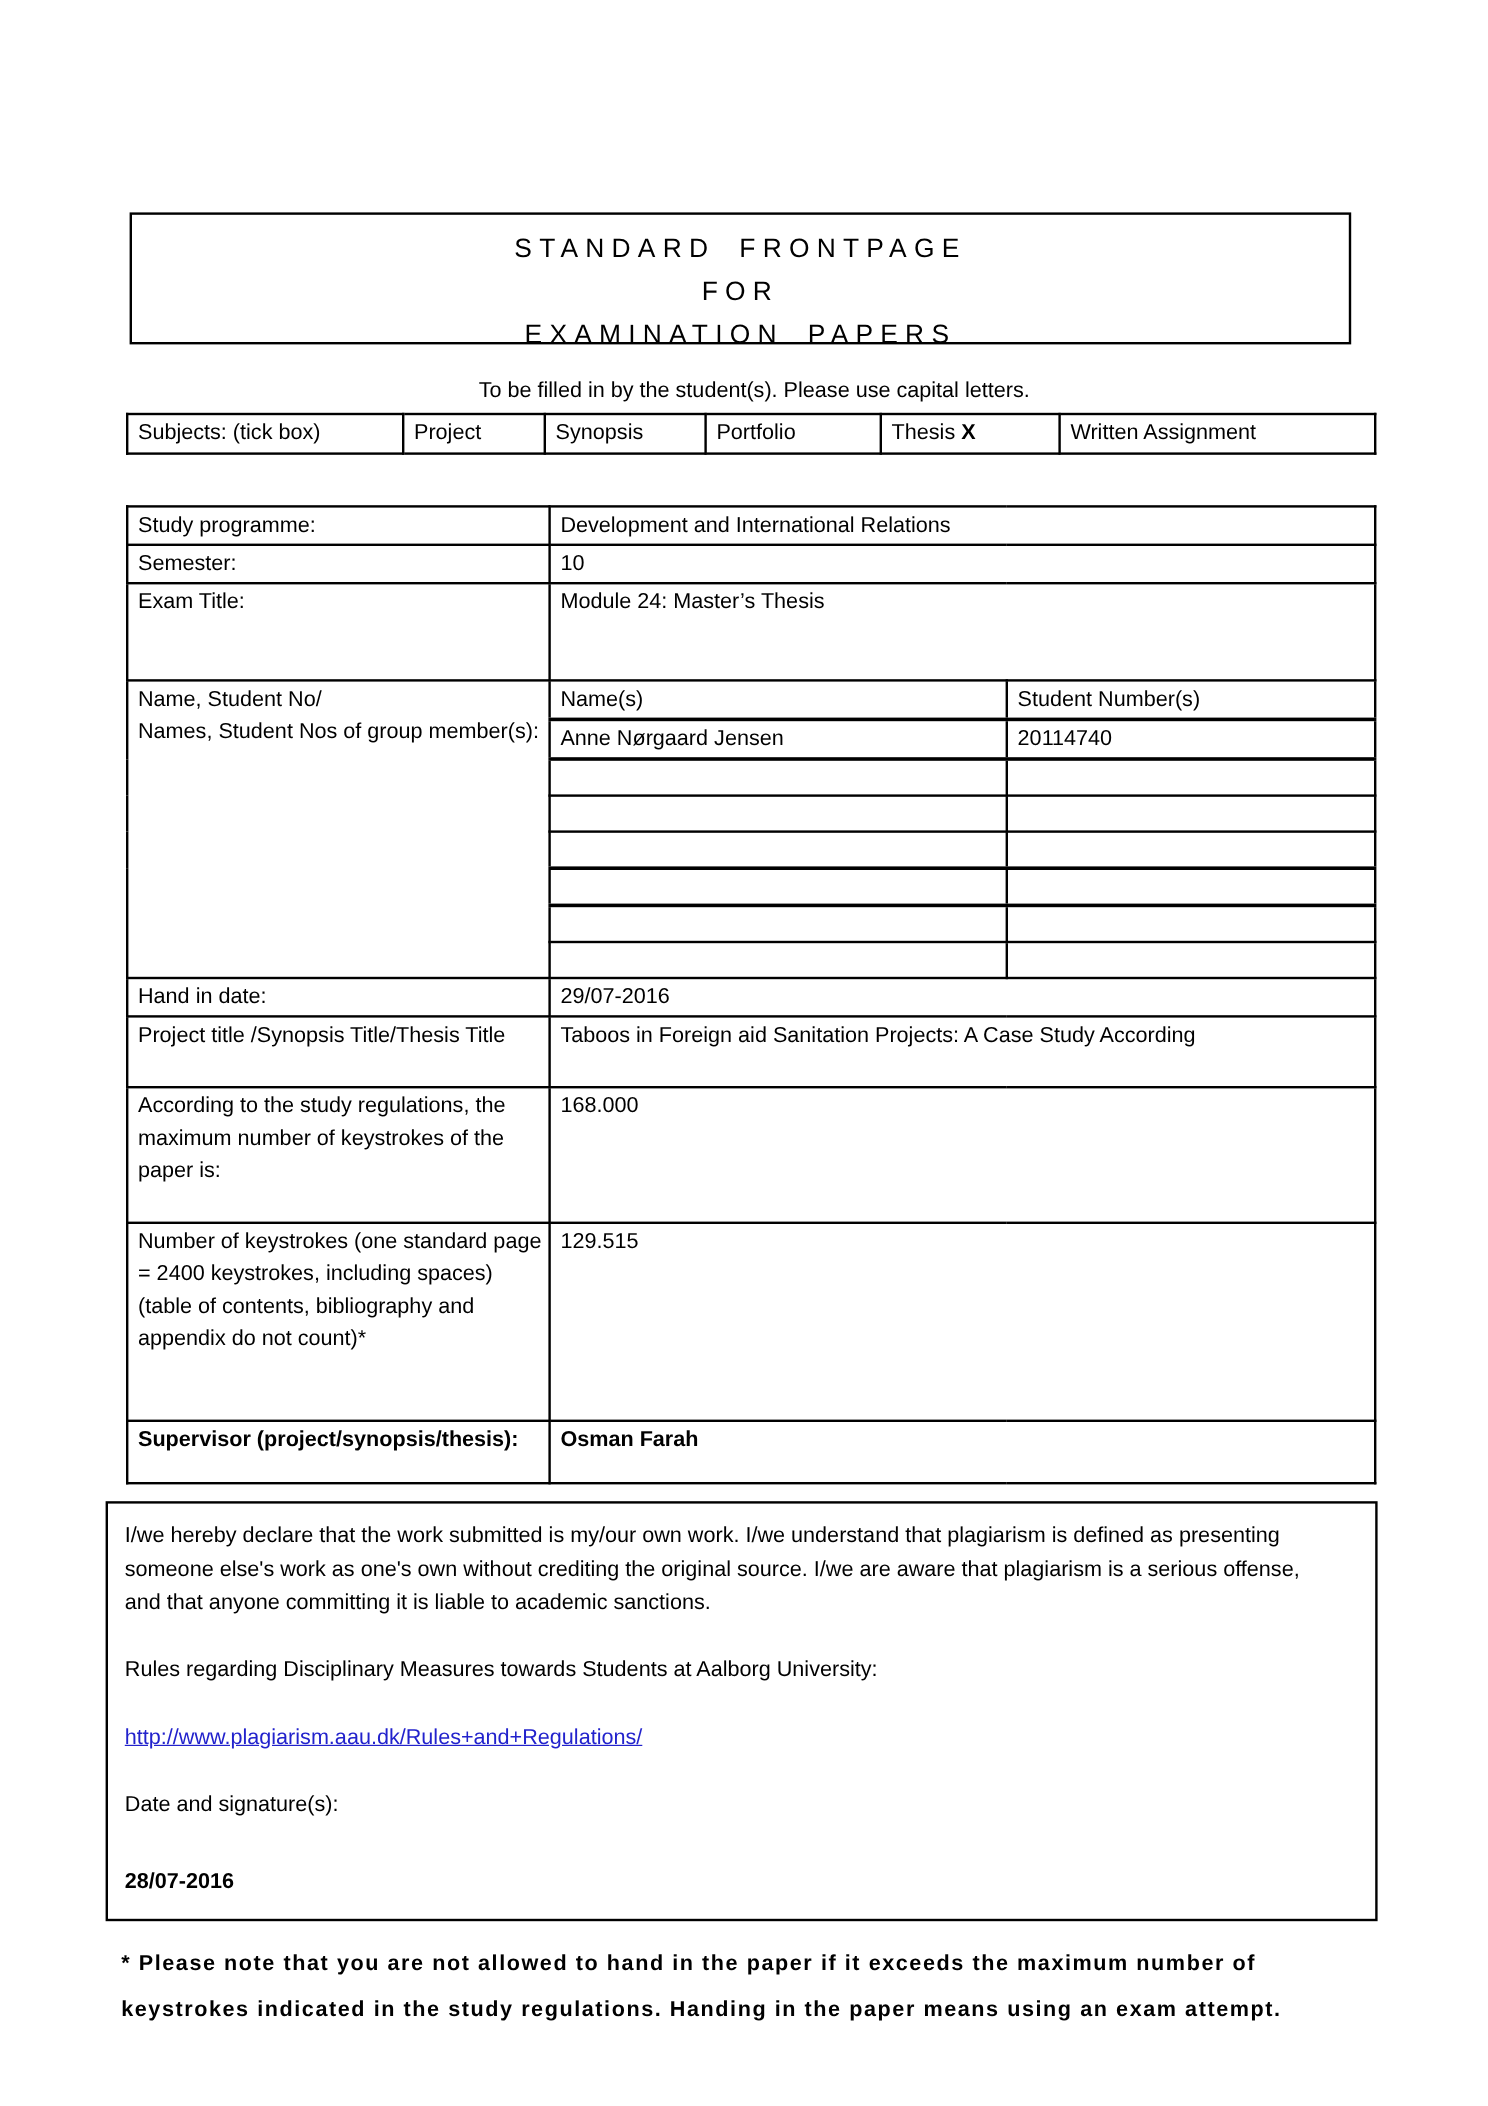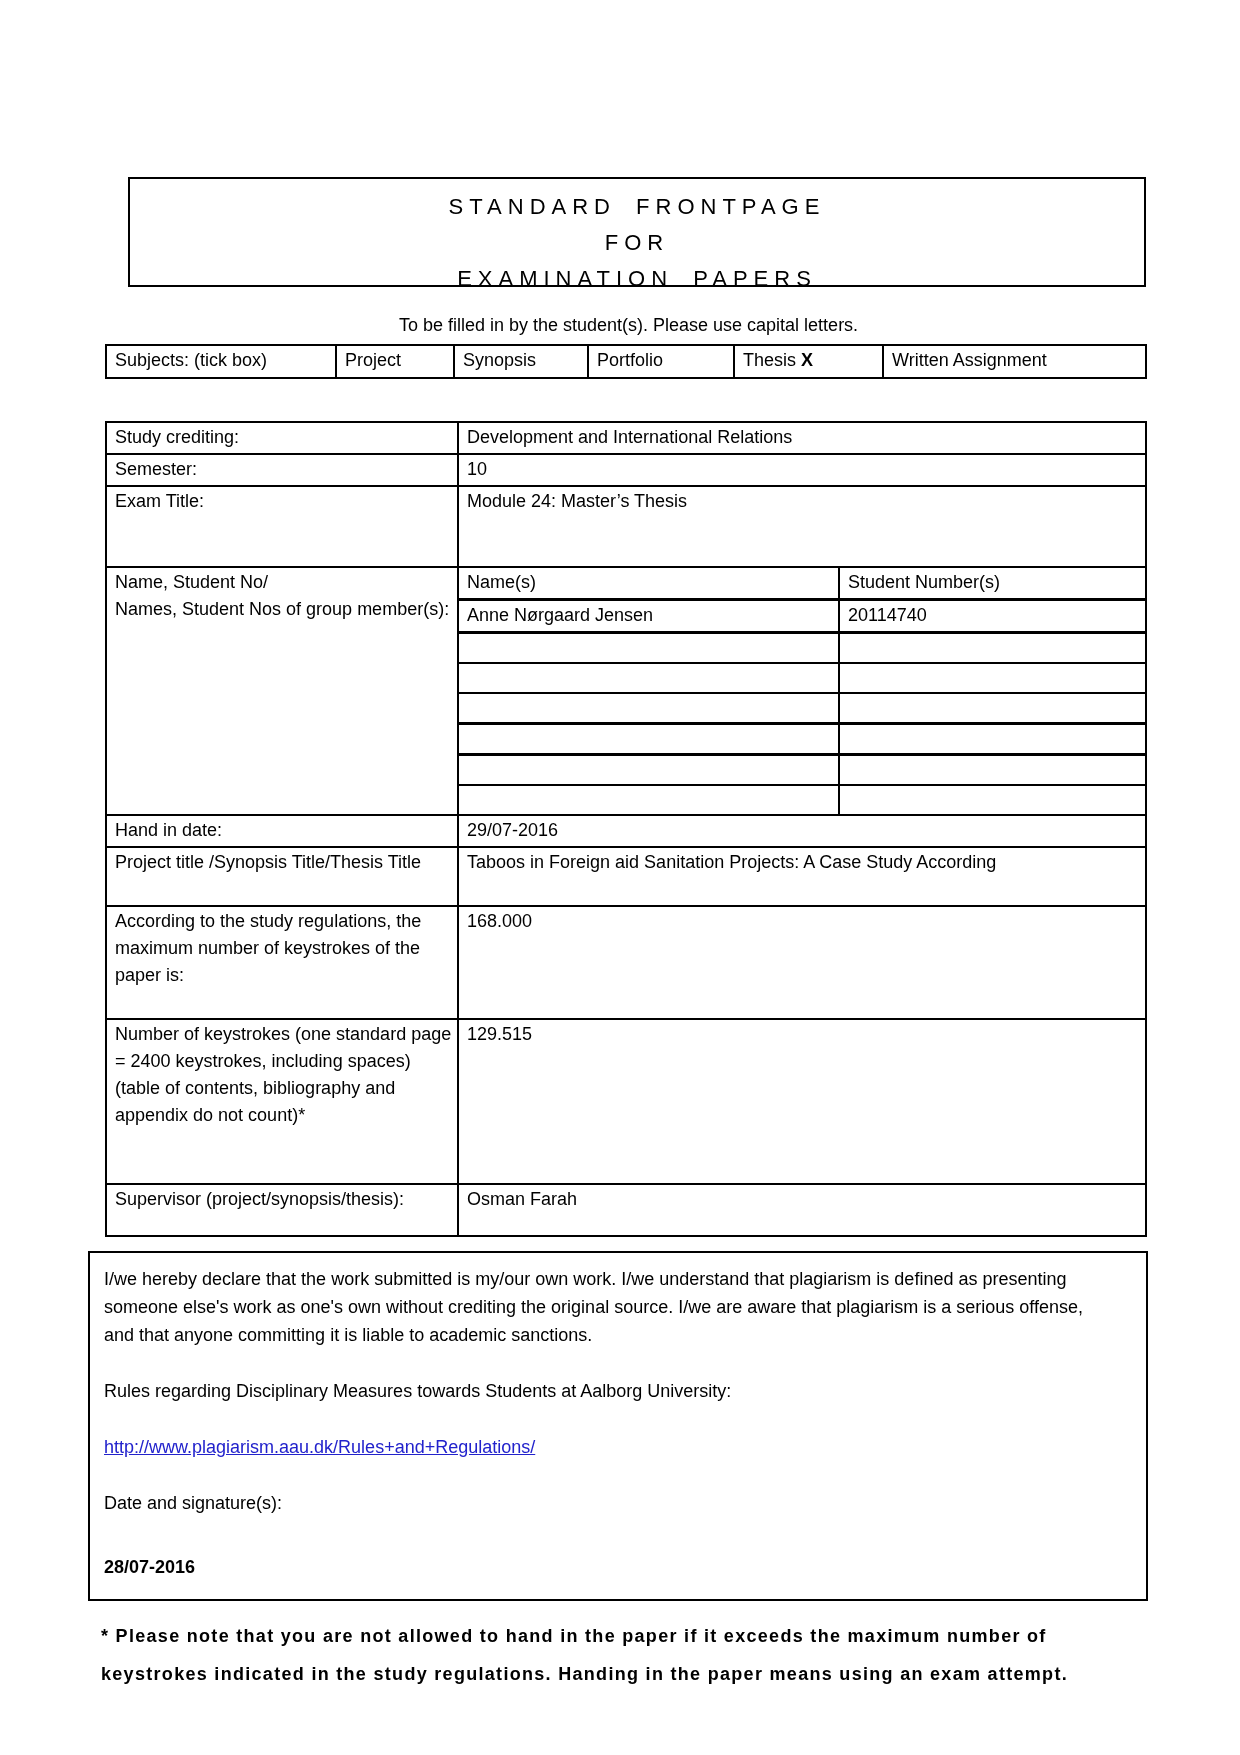--- a/index.html
+++ b/index.html
@@ -18,21 +18,21 @@
   .content {
     position: absolute;
     left: 105px;
     top: 0;
     width: 1040px;
   }
 
   
   .title-box {
     margin-top: 177px;
-    margin-left: 23px;
+    margin-left: 3px;
     width: 1014px;
     height: 96px;
     border: 2px solid #000;
     text-align: center;
     padding-top: 10px;
   }
   .title-line {
     font-size: 22px;
     line-height: 36px;
     letter-spacing: 6px;
@@ -74,21 +74,21 @@
     margin-top: 42px;
     width: 1040px;
   }
   .row-exam td { height: 76px; }
   .names-header-row td { border-bottom: 3px solid #000; }
   .names-entry-row td { border-bottom: 3px solid #000; }
   .empty-name-row td { height: 25px; }
   .row-project-title td { height: 54px; }
   .row-max-keystrokes td { height: 108px; }
   .row-num-keystrokes td { height: 160px; }
-  .row-supervisor td { height: 47px; }
+  .row-supervisor td { height: 47px; font-weight: bold; }
 
   
   .decl-box {
     margin-top: 14px;
     margin-left: -17px;
     width: 1028px;
     border: 2px solid #000;
     padding: 12px 14px 18px 14px;
   }
   .decl-box p {
@@ -165,21 +165,21 @@
     </table>
 
   <table class="main-table">
     <colgroup>
       <col style="width:352px">
         <col style="width:381px">
         <col style="width:307px">
     </colgroup>
     <tbody>
         <tr>
-      <td>Study crediting:</td>
+      <td>Study programme:</td>
       <td colspan="2">Development and International Relations</td>
     </tr>
     <tr>
       <td>Semester:</td>
       <td colspan="2">10</td>
     </tr>
     <tr class="row-exam">
       <td>Exam Title:</td>
       <td colspan="2">Module 24: Master’s Thesis</td>
     </tr>

